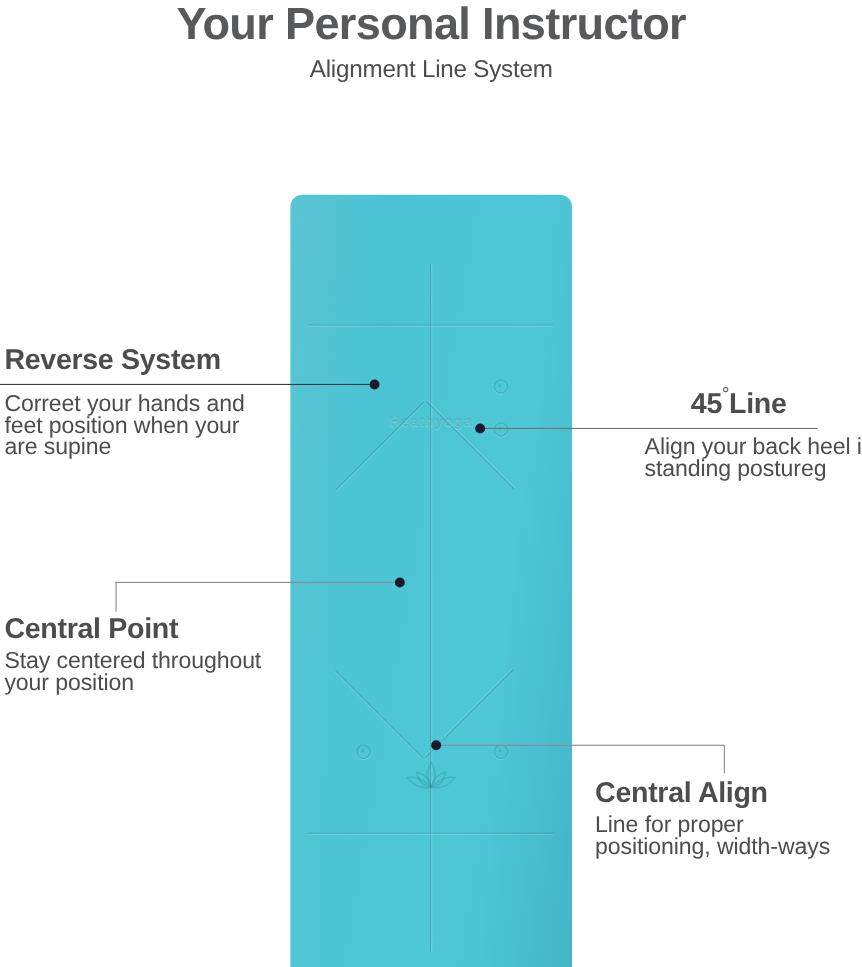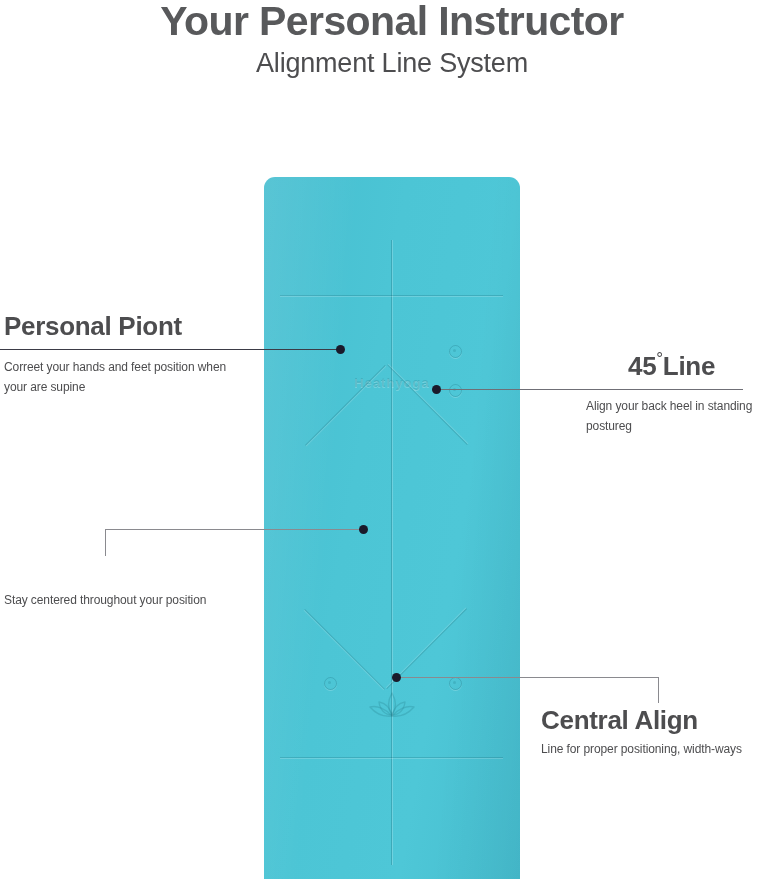--- a/index.html
+++ b/index.html
@@ -12,21 +12,21 @@
   #stage{position:absolute;left:0;top:0;width:704px;height:879px;}
 
   
   .title{
     position:absolute;left:0;top:-2px;width:784px;text-align:center;
     font-size:41px;font-weight:bold;color:#58595b;letter-spacing:-0.6px;
     line-height:46px;
   }
   .subtitle{
     position:absolute;left:0;top:46px;width:784px;text-align:center;
-    font-size:27px;font-weight:normal;color:#4d4d4f;letter-spacing:-0.2px;
+    font-size:22px;font-weight:normal;color:#4d4d4f;letter-spacing:-0.2px;
     line-height:34px;
   }
 
   
   .mat{
     position:absolute;left:264px;top:177px;width:256px;height:702px;
     background:linear-gradient(100deg,#46bed0 0%,#4cc5d5 38%,#4ec7d7 68%,#46bdcf 100%);
     border-radius:11px 11px 0 0;
     overflow:hidden;
   }
@@ -66,21 +66,21 @@
   .lead-h{height:1px;}
   .lead-v{width:1px;}
   .lead-soft{background:#8a8a8f;}
   .dot{
     position:absolute;width:9px;height:9px;border-radius:50%;
     background:#1a1a2b;
   }
 
   
   .c-head{position:absolute;font-size:26px;font-weight:bold;color:#4d4d4f;letter-spacing:-0.3px;white-space:nowrap;line-height:30px;}
-  .c-body{position:absolute;font-size:12px;font-weight:normal;color:#4d4d4f;line-height:19.5px;letter-spacing:-0.1px;}
+  .c-body{position:absolute;font-size:21px;font-weight:normal;color:#4d4d4f;line-height:19.5px;letter-spacing:-0.1px;}
   .deg{font-size:17px;vertical-align:super;line-height:0;position:relative;top:-1px;font-weight:normal;}
 </style>
 </head>
 <body>
 
 <div id="stage">
 
   <div class="title">Your Personal Instructor</div>
   <div class="subtitle">Alignment Line System</div>
 
@@ -111,35 +111,36 @@
         <path d="M27 26 C20 26 15 21 14 13 C20 14 25 19 27 26 Z"></path>
         <path d="M27 26 C34 26 39 21 40 13 C34 14 29 19 27 26 Z"></path>
         <path d="M27 27 C19 28 11 25 5 18 C12 16 21 20 27 27 Z"></path>
         <path d="M27 27 C35 28 43 25 49 18 C42 16 33 20 27 27 Z"></path>
       </g>
     </svg>
 
     <div class="mat-sheen"></div>
   </div>
 
-  <div class="c-head" style="left:4px;top:311px;">Personal Piont</div>
+  <div class="c-head" style="left:4px;top:311px;">Reverse System</div>
   <div class="lead lead-h" style="left:0px;top:349px;width:341px;"></div>
   <div class="dot" style="left:336px;top:345px;"></div>
   <div class="c-body" style="left:4px;top:358px;width:232px;">Correet your hands and feet position when your are supine</div>
 
   <div class="c-head" style="left:628px;top:351px;">
     <span>45</span><span class="deg">°</span><span>Line</span>
   </div>
   <div class="lead lead-h" style="left:440px;top:389px;width:303px;background:#6f6f76;"></div>
   <div class="dot" style="left:432px;top:385px;"></div>
   <div class="c-body" style="left:538px;top:397px;width:212px;margin-left:48px;">Align your back heel in standing postureg</div>
 
   <div class="lead lead-h lead-soft" style="left:105px;top:529px;width:258px;"></div>
   <div class="lead lead-v lead-soft" style="left:105px;top:529px;height:27px;"></div>
   <div class="dot" style="left:359px;top:525px;"></div>
+  <div class="c-head" style="left:4px;top:556px;">Central Point</div>
   <div class="c-body" style="left:4px;top:591px;width:250px;">Stay centered throughout your position</div>
 
   <div class="lead lead-h lead-soft" style="left:400px;top:677px;width:258px;"></div>
   <div class="lead lead-v lead-soft" style="left:658px;top:677px;height:26px;"></div>
   <div class="dot" style="left:392px;top:673px;"></div>
   <div class="c-head" style="left:541px;top:705px;">Central Align</div>
   <div class="c-body" style="left:541px;top:740px;width:243px;">Line for proper positioning, width-ways</div>
 
 </div>
 

